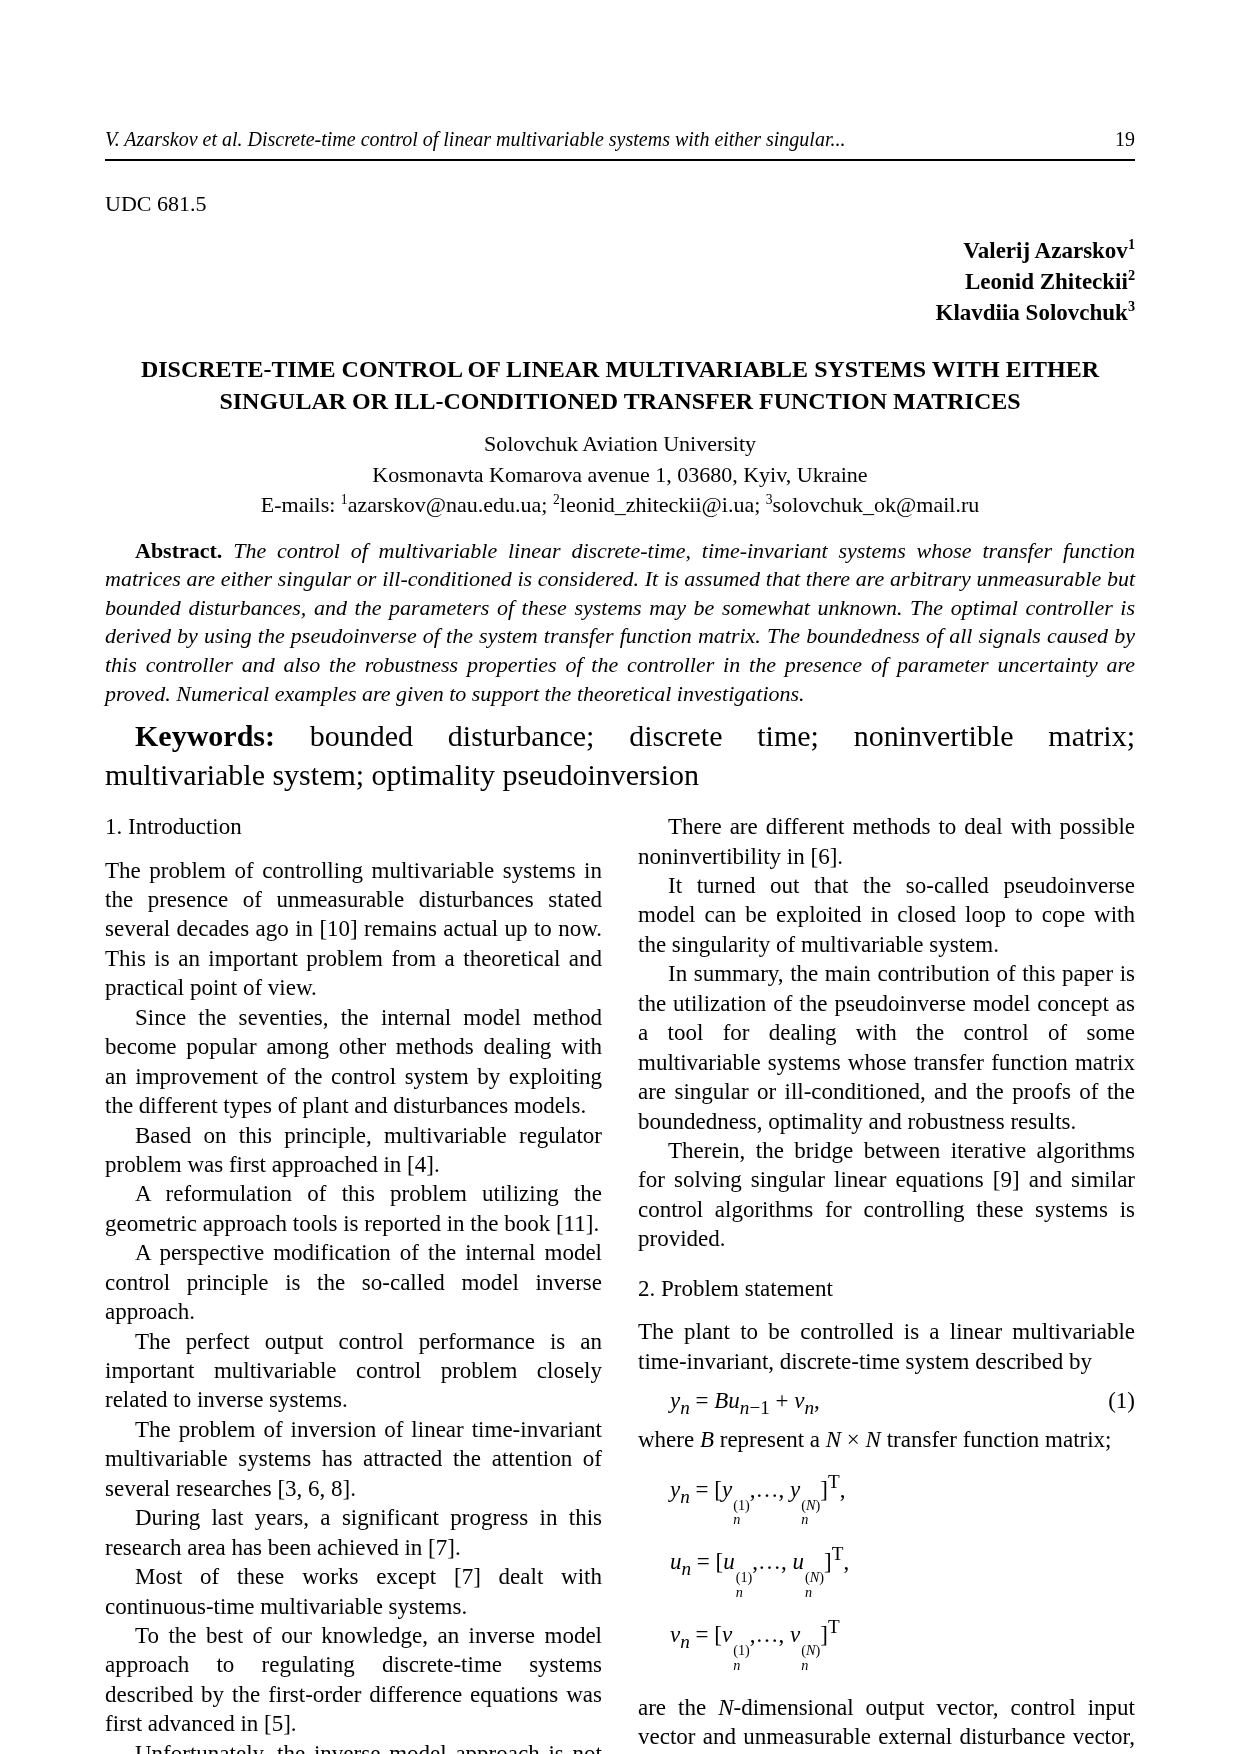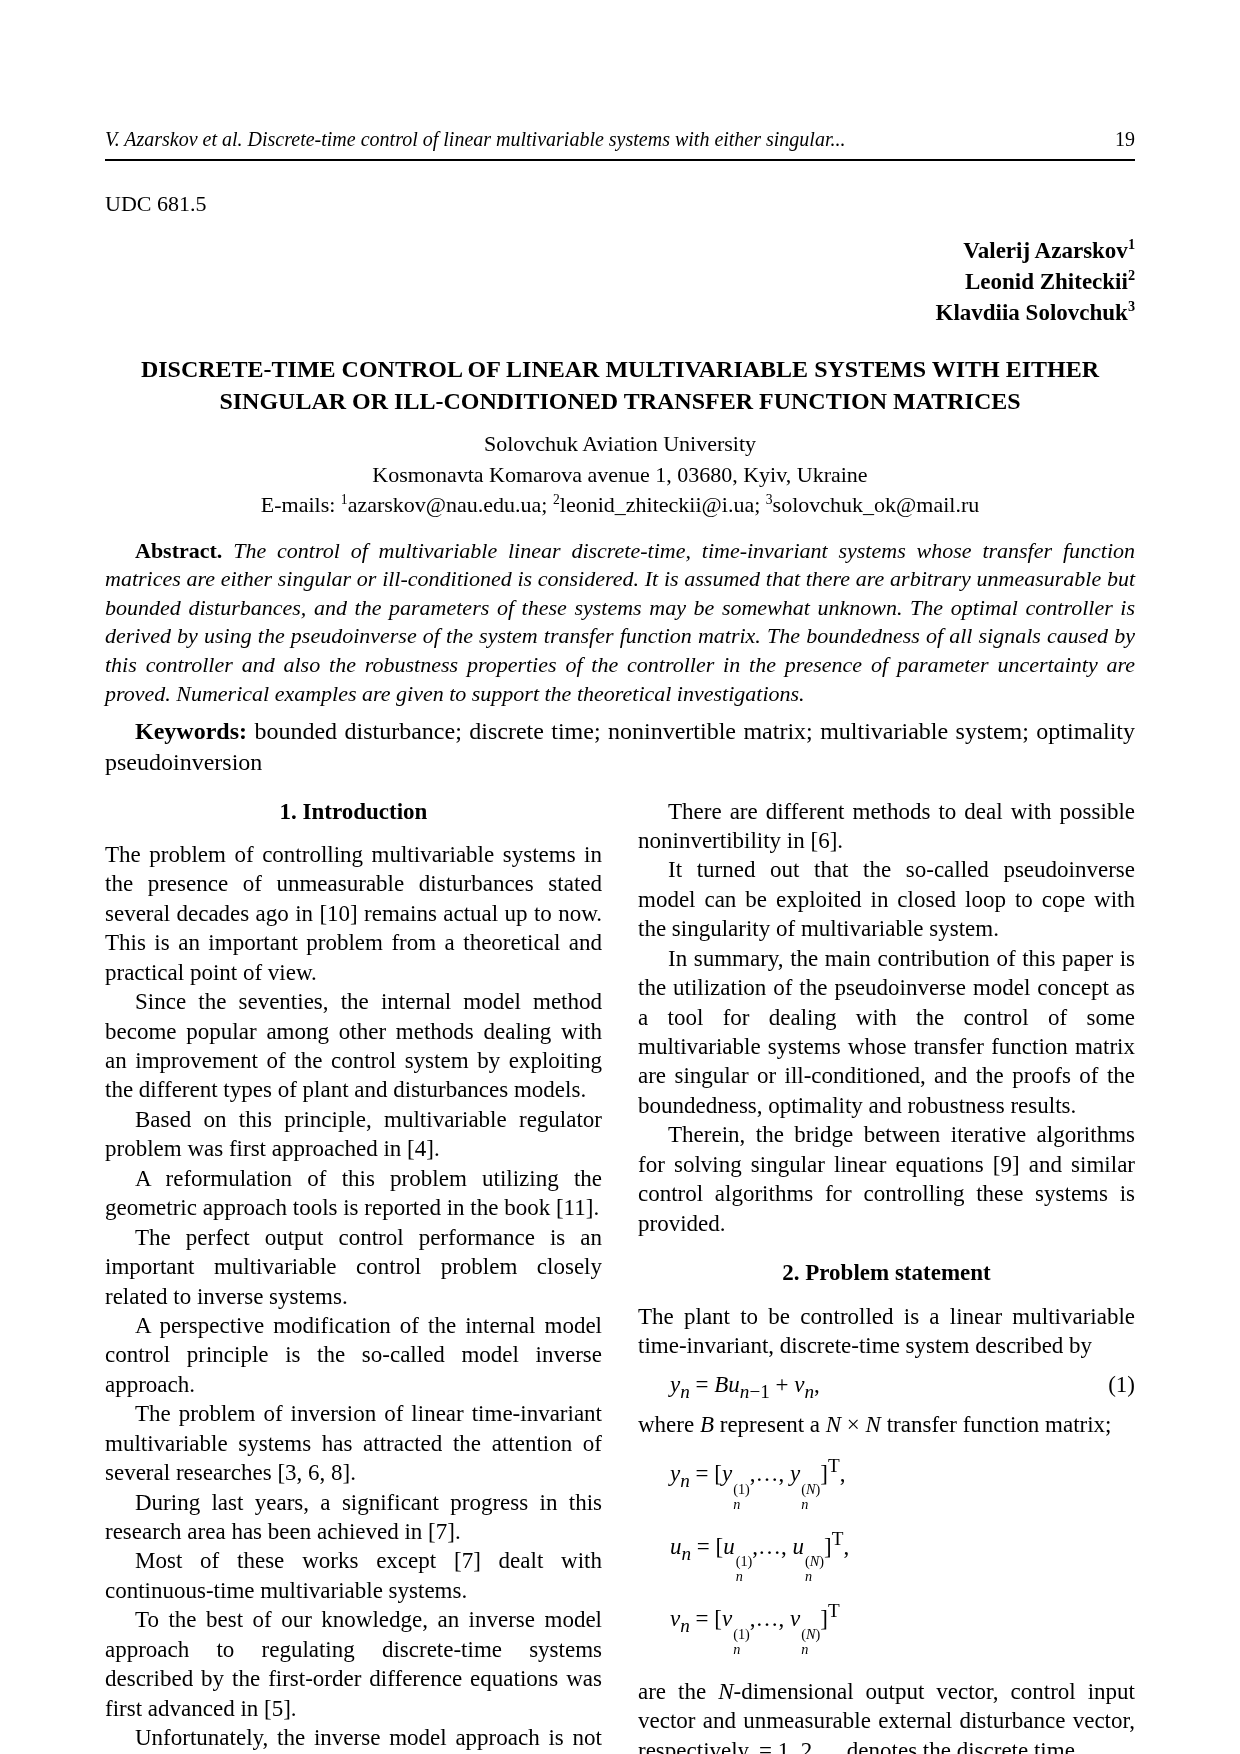--- a/index.html
+++ b/index.html
@@ -23,28 +23,28 @@
     line-height:1.32;
   }
   .affil{text-align:center;font-size:22px;line-height:1.38;}
   .affil sup{font-size:0.62em;}
   .abstract{
     margin:16px 0 8px 0;font-size:22px;line-height:1.3;text-align:justify;
     font-style:italic;text-indent:30px;
   }
   .ab-label{font-style:normal;font-weight:bold;}
   .keywords{
-    margin:2px 0 0 0;font-size:24px;line-height:1.3;text-align:justify;
+    margin:2px 0 0 0;font-size:30px;line-height:1.3;text-align:justify;
     text-indent:30px;
   }
   .keywords b{font-weight:bold;}
   .columns{display:flex;gap:36px;margin-top:18px;}
   .col{flex:1;min-width:0;font-size:23px;line-height:1.28;text-align:justify;}
   .col > :first-child{margin-top:0;}
-  .col h2{font-size:23px;font-weight:bold;margin:20px 0 14px 0;text-align:center;text-indent:0;}
+  .col h2{font-size:23px;font-weight:normal;margin:20px 0 14px 0;text-align:left;text-indent:0;}
   .col p{margin:0;text-indent:30px;}
   .col p.noindent{text-indent:0;}
   .equation{
     display:flex;justify-content:space-between;align-items:center;
     margin:10px 0;padding-left:32px;
   }
   .eq-body{font-size:23px;}
   .eq-num{font-size:23px;}
   .vec{margin:20px 0;padding-left:32px;font-size:23px;}
   sub,sup{line-height:0;}
@@ -83,22 +83,22 @@
   <p class="keywords"><b>Keywords:</b> <span>bounded disturbance; discrete time; noninvertible matrix; multivariable system; optimality pseudoinversion</span></p>
 
   <div class="columns">
 
     <div class="col">
       <h2>1. Introduction</h2>
       <p class="noindent">The problem of controlling multivariable systems in the presence of unmeasurable disturbances stated several decades ago in [10] remains actual up to now. This is an important problem from a theoretical and practical point of view.</p>
       <p>Since the seventies, the internal model method become popular among other methods dealing with an improvement of the control system by exploiting the different types of plant and disturbances models.</p>
       <p>Based on this principle, multivariable regulator problem was first approached in [4].</p>
       <p>A reformulation of this problem utilizing the geometric approach tools is reported in the book [11].</p>
+      <p>A perspective modification of the internal model control principle is the so-called model inverse approach.</p>
       <p>The perfect output control performance is an important multivariable control problem closely related to inverse systems.</p>
-      <p>A perspective modification of the internal model control principle is the so-called model inverse approach.</p>
       <p>The problem of inversion of linear time-invariant multivariable systems has attracted the attention of several researches [3, 6, 8].</p>
       <p>During last years, a significant progress in this research area has been achieved in [7].</p>
       <p>Most of these works except [7] dealt with continuous-time multivariable systems.</p>
       <p>To the best of our knowledge, an inverse model approach to regulating discrete-time systems described by the first-order difference equations was first advanced in [5].</p>
       <p>Unfortunately, the inverse model approach is not appropriate when the transfer function matrix is singular, because the one becomes noninvertible.</p>
     </div>
 
     <div class="col">
       <p>There are different methods to deal with possible noninvertibility in [6].</p>
       <p>It turned out that the so-called pseudoinverse model can be exploited in closed loop to cope with the singularity of multivariable system.</p>

